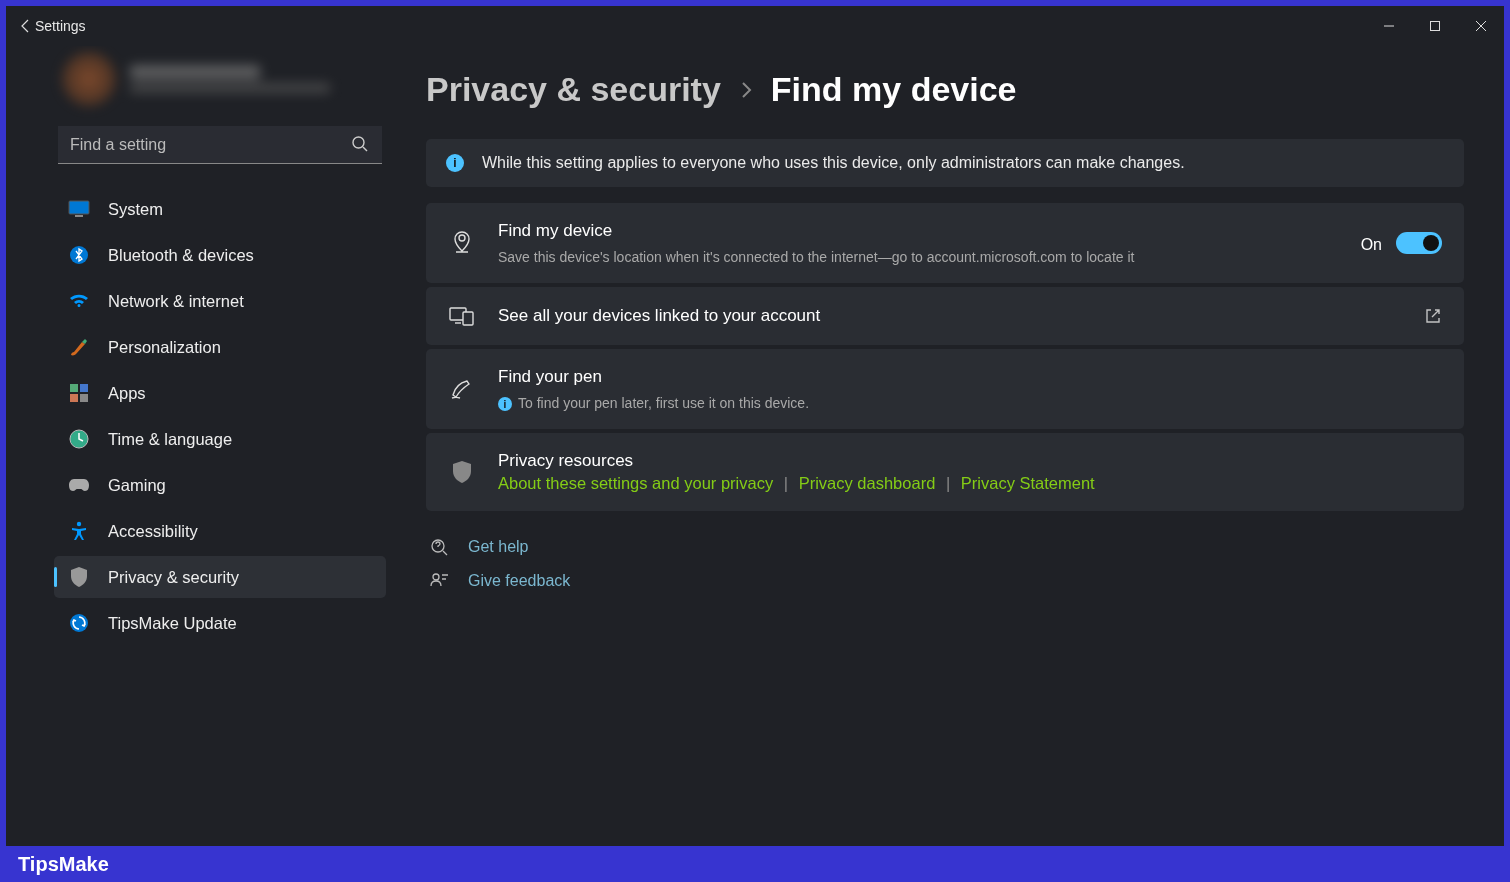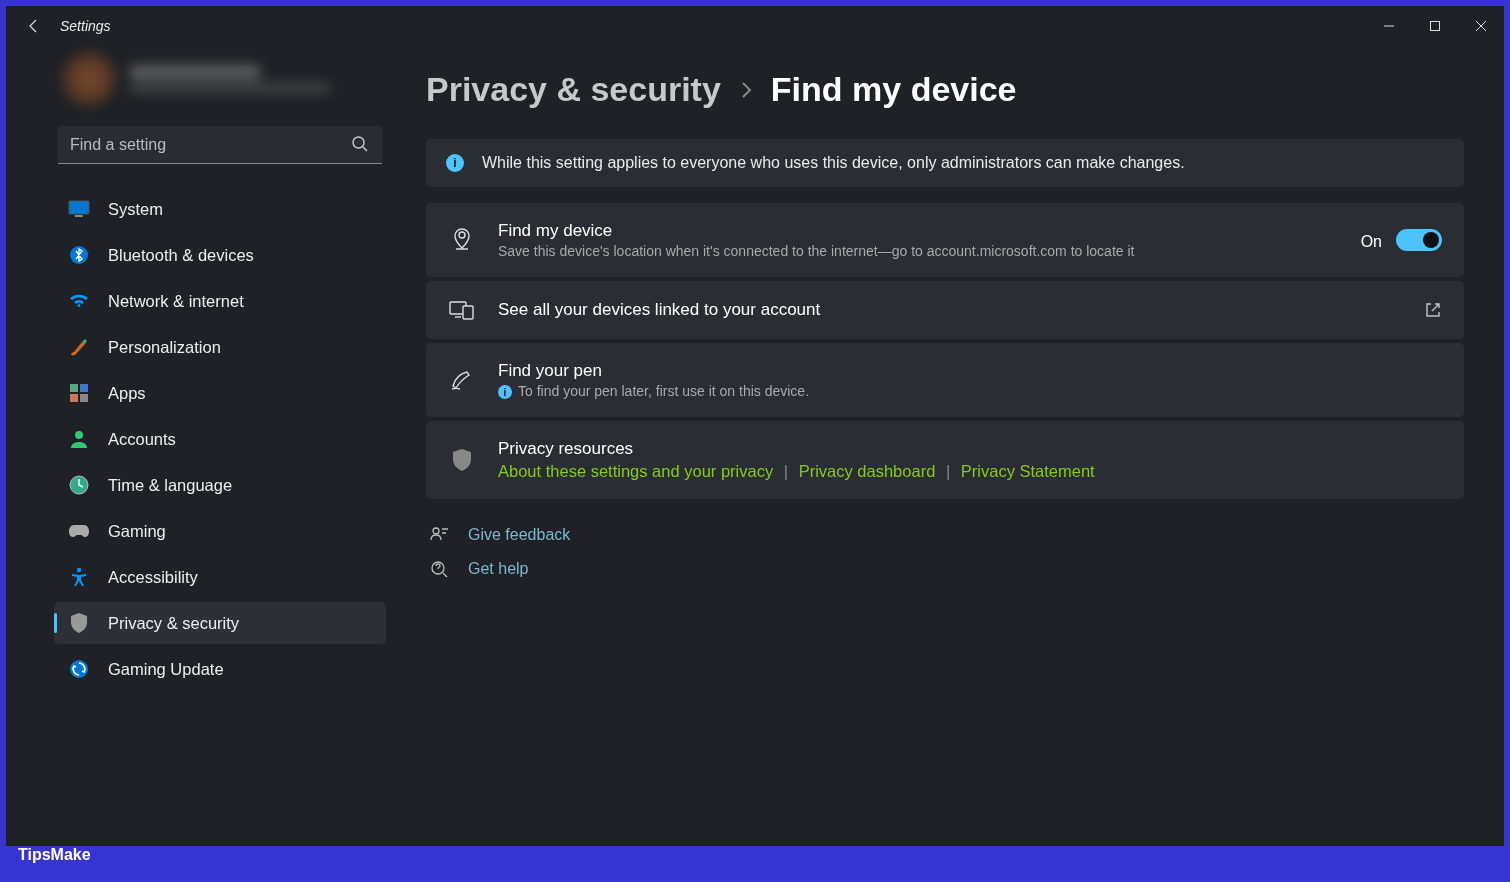--- a/index.html
+++ b/index.html
@@ -21,23 +21,22 @@
   background: #1f2126;
   width: 100%;
   height: calc(100% - 30px);
   display: flex;
   flex-direction: column;
 }
 .titlebar {
   height: 40px;
   display: flex;
   align-items: center;
-  padding-left: 20px;
-  gap: 18px;
-  font-style: italic;
+  padding-left: 12px;
+  gap: 1px;
 }
 .titlebar .back-icon { width: 16px; height: 16px; }
 .titlebar .title { font-size: 14px; color: #e8e8e8; }
 .win-controls {
   margin-left: auto;
   display: flex;
 }
 .win-btn {
   width: 46px;
   height: 32px;
@@ -181,21 +180,21 @@
   padding: 18px 22px;
 }
 .row .ricon {
   width: 28px;
   display:flex;
   justify-content:center;
   flex-shrink:0;
 }
 .row .rtext { flex: 1; }
 .row .rtitle { font-size: 17px; color: #fff; }
-.row .rsub { font-size: 14px; color: #a9a9a9; margin-top: 2px; }
+.row .rsub { font-size: 14px; color: #a9a9a9; margin-top: 8px; }
 .row .rsub .inline-info { display:inline-flex; vertical-align:middle; margin-right:6px;}
 .row .raction { display:flex; align-items:flex-end; gap:14px; }
 .toggle-label { font-size: 16px; }
 .toggle {
   width: 46px; height: 22px; border-radius: 11px;
   background: #4cc2ff; position: relative;
 }
 .toggle::after {
   content:""; position:absolute; right:3px; top:3px;
   width:16px; height:16px; border-radius:50%; background:#111;
@@ -209,23 +208,23 @@
   display:flex; align-items:center; gap:18px;
   font-size: 16px; color:#7bb7cf;
   padding-left: 2px;
 }
 .help-link .hicon { width:22px; color:#bbb; display:flex; justify-content:center;}
 .footer {
   height: 30px;
   background: #3734d0;
   color: #fff;
   font-weight: 700;
-  font-size: 16px;
+  font-size: 20px;
   display:flex;
-  align-items:flex-start;
+  align-items:flex-end;
   padding-left: 12px;
 }
 svg { display:block; }
 </style>
 </head>
 <body>
 
 <div class="frame-wrap">
 <div class="window">
 
@@ -319,29 +318,20 @@
                   <rect x="1" y="1" width="8" height="8" fill="#5a7"></rect>
                   <rect x="11" y="1" width="8" height="8" fill="#47c"></rect>
                   <rect x="1" y="11" width="8" height="8" fill="#c75"></rect>
                   <rect x="11" y="11" width="8" height="8" fill="#888"></rect>
                 </svg>
               </span>
           <span>Apps</span>
         </div>
         <div class="nav-item">
           <span class="ico">
-                <svg width="20" height="20" viewBox="0 0 20 20" fill="#2ecc71">
-                  <circle cx="10" cy="6" r="4"></circle>
-                  <path d="M2 19c0-4 4-6 8-6s8 2 8 6z"></path>
-                </svg>
-              </span>
-          <span>Accounts</span>
-        </div>
-        <div class="nav-item">
-          <span class="ico">
                 <svg width="22" height="22" viewBox="0 0 22 22">
                   <circle cx="11" cy="11" r="9" fill="#3a8" stroke="#bbb"></circle>
                   <path d="M11 5v6l4 2" stroke="#fff" stroke-width="1.5" fill="none"></path>
                 </svg>
               </span>
           <span>Time &amp; language</span>
         </div>
         <div class="nav-item">
           <span class="ico">
                 <svg width="22" height="16" viewBox="0 0 22 16" fill="#aaa">
@@ -368,21 +358,21 @@
           <span>Privacy &amp; security</span>
         </div>
         <div class="nav-item">
           <span class="ico">
                 <svg width="20" height="20" viewBox="0 0 20 20">
                   <circle cx="10" cy="10" r="9" fill="#0078d4"></circle>
                   <path d="M10 4a6 6 0 015 9M10 16a6 6 0 01-5-9" stroke="#fff" stroke-width="1.6" fill="none"></path>
                   <path d="M13 12l2 1 1-2M7 8L5 7 4 9" stroke="#fff" stroke-width="1.6" fill="none"></path>
                 </svg>
               </span>
-          <span>Gaming Update</span>
+          <span>TipsMake Update</span>
         </div>
       </div>
     </div>
 
     <div class="main">
       <div class="breadcrumb">
         <span class="bc-parent">Privacy &amp; security</span>
         <span class="chevron">
           <svg width="14" height="22" viewBox="0 0 14 22" stroke="#888" stroke-width="2" fill="none">
                 <path d="M4 4l7 7-7 7"></path>
@@ -460,34 +450,34 @@
             <span class="sep">|</span>
             <a>Privacy Statement</a>
           </div>
         </div>
       </div>
 
       <div class="help-links">
         <div class="help-link">
           <span class="hicon">
             <svg width="20" height="20" viewBox="0 0 20 20" stroke="#bbb" stroke-width="1.3" fill="none">
-                  <circle cx="7" cy="6" r="3"></circle>
-                  <path d="M2 15c0-3 2-5 5-5s5 2 5 5M13 4h6M13 8h4"></path>
+                  <circle cx="9" cy="9" r="6"></circle>
+                  <path d="M7 7c0-1 1-2 2-2s2 1 2 2-1 1.5-2 2v1M9 13h0M14 14l4 4"></path>
                 </svg>
           </span>
-          <span>Give feedback</span>
+          <span>Get help</span>
         </div>
         <div class="help-link">
           <span class="hicon">
             <svg width="20" height="20" viewBox="0 0 20 20" stroke="#bbb" stroke-width="1.3" fill="none">
-                  <circle cx="9" cy="9" r="6"></circle>
-                  <path d="M7 7c0-1 1-2 2-2s2 1 2 2-1 1.5-2 2v1M9 13h0M14 14l4 4"></path>
+                  <circle cx="7" cy="6" r="3"></circle>
+                  <path d="M2 15c0-3 2-5 5-5s5 2 5 5M13 4h6M13 8h4"></path>
                 </svg>
           </span>
-          <span>Get help</span>
+          <span>Give feedback</span>
         </div>
       </div>
 
     </div>
   </div>
 </div>
 <div class="footer">
   <span>TipsMake</span>
 </div>
 </div>

